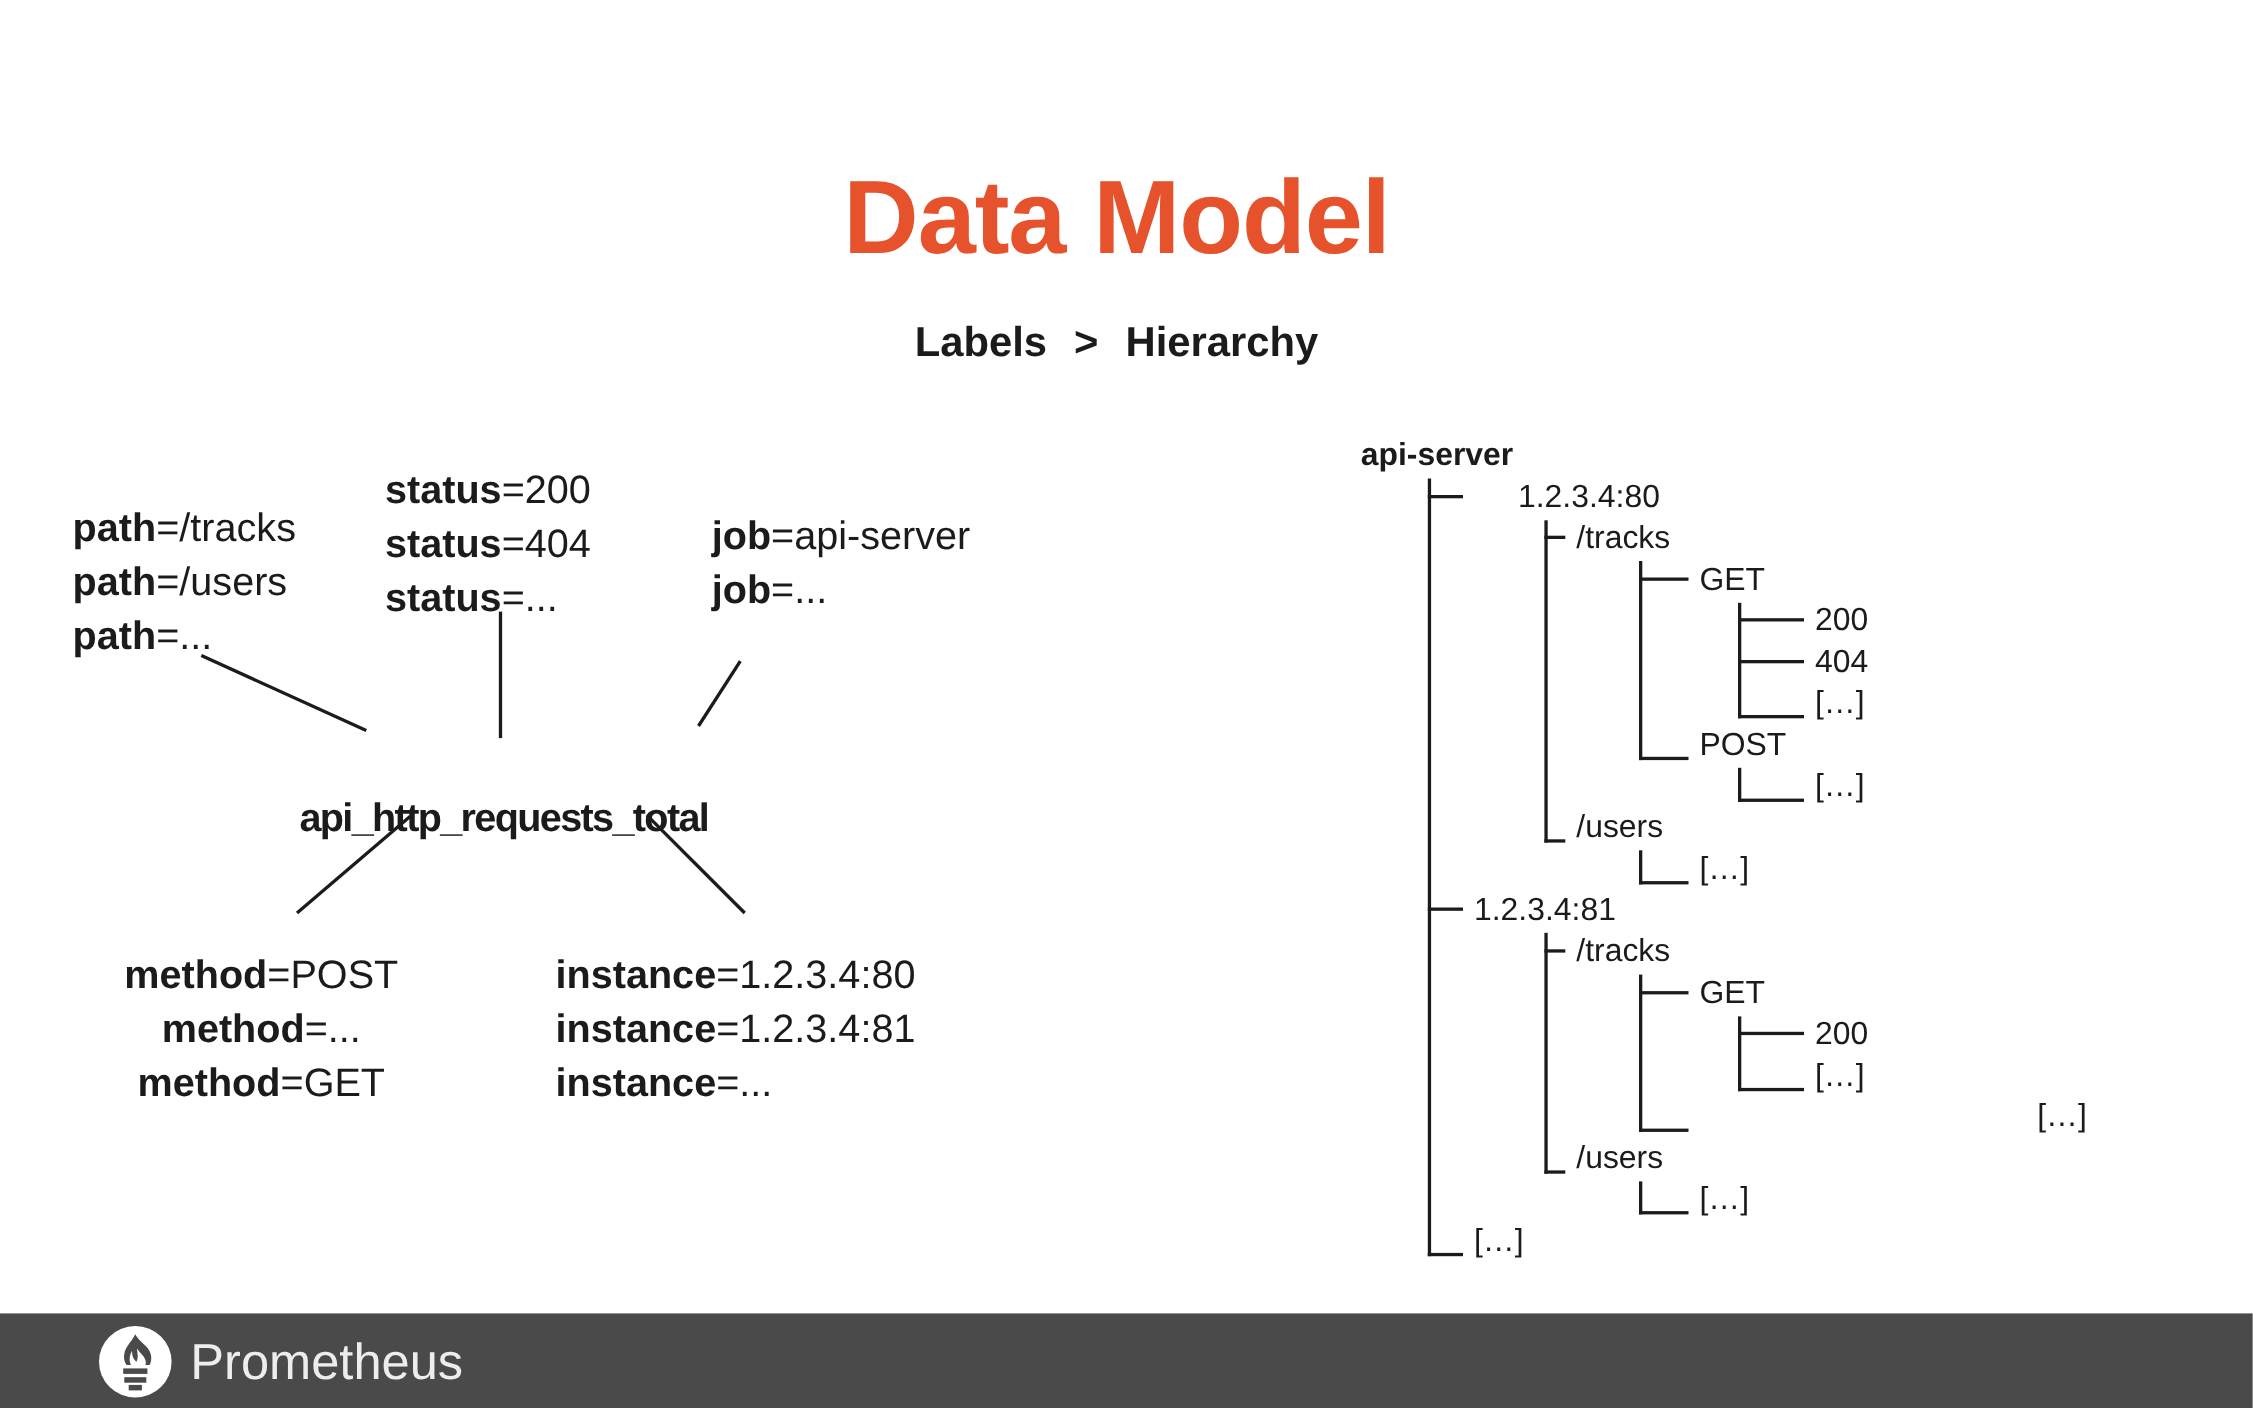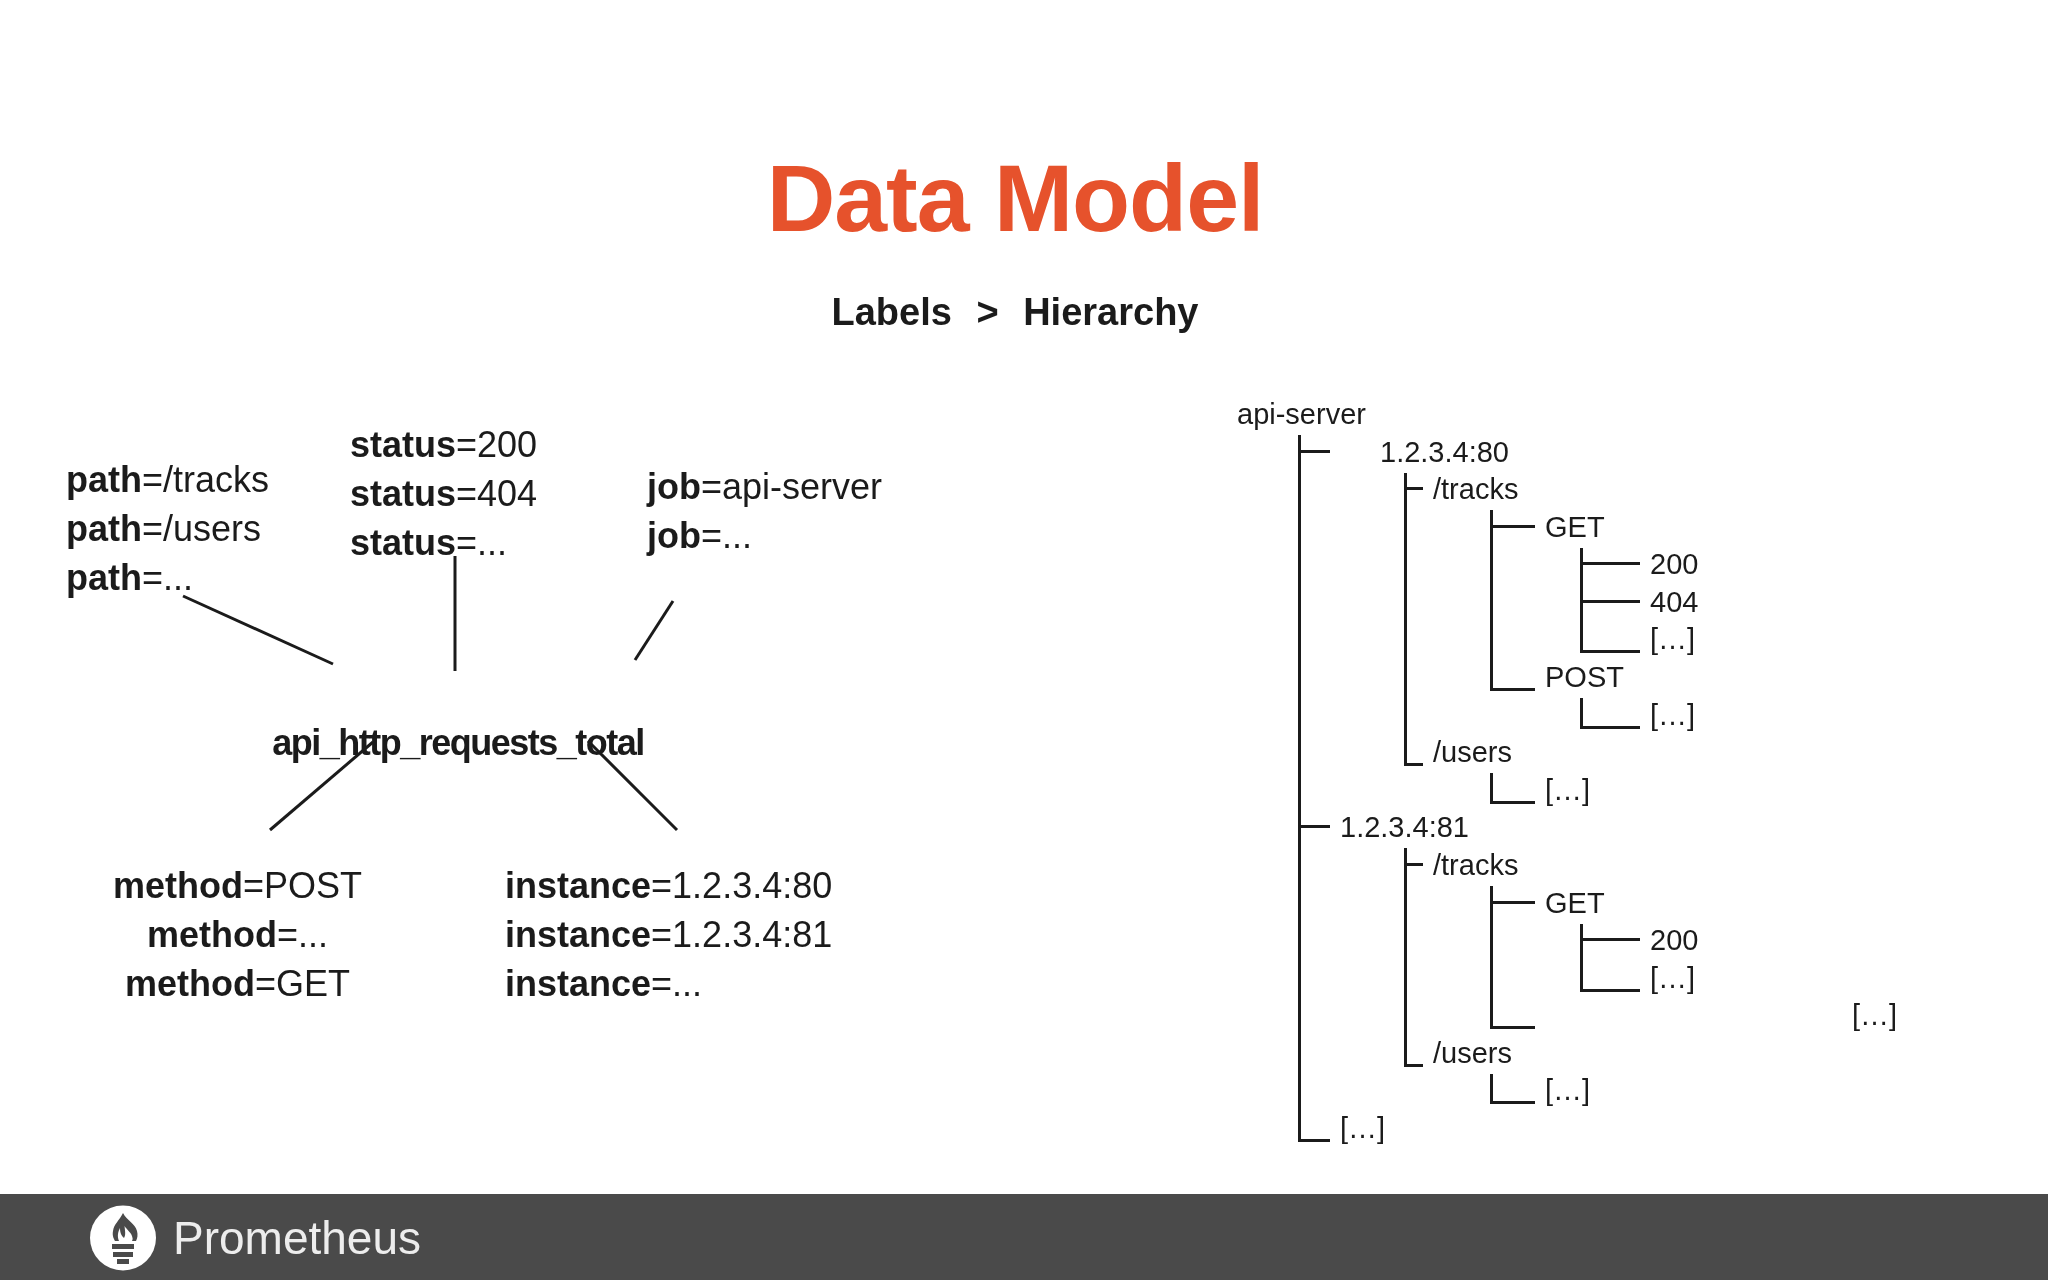--- a/index.html
+++ b/index.html
@@ -69,21 +69,21 @@
         <div><span class="b">method</span><span>=GET</span></div>
       </div>
       <div class="lbl-group" style="left: 505px; top: 861px;">
         <div><span class="b">instance</span><span>=1.2.3.4:80</span></div>
         <div><span class="b">instance</span><span>=1.2.3.4:81</span></div>
         <div><span class="b">instance</span><span>=...</span></div>
       </div>
     </div>
 
   <div id="tree">
-      <div class="t-label" style="left: 1237px; top: 396px;">api-server</div>
+      <div class="t-label" style="left: 1237px; top: 396px; font-weight: bold;">api-server</div>
       <div class="t-label" style="left: 1380px; top: 434px;">1.2.3.4:80</div>
       <div class="tree-h" style="left: 1298px; top: 450px; width: 32px; height: 3px;"></div>
       <div class="t-label" style="left: 1433px; top: 471px;">/tracks</div>
       <div class="tree-h" style="left: 1404px; top: 487px; width: 19px; height: 3px;"></div>
       <div class="t-label" style="left: 1545px; top: 509px;">GET</div>
       <div class="tree-h" style="left: 1490px; top: 525px; width: 45px; height: 3px;"></div>
       <div class="t-label" style="left: 1650px; top: 546px;">200</div>
       <div class="tree-h" style="left: 1580px; top: 562px; width: 60px; height: 3px;"></div>
       <div class="t-label" style="left: 1650px; top: 584px;">404</div>
       <div class="tree-h" style="left: 1580px; top: 600px; width: 60px; height: 3px;"></div>

